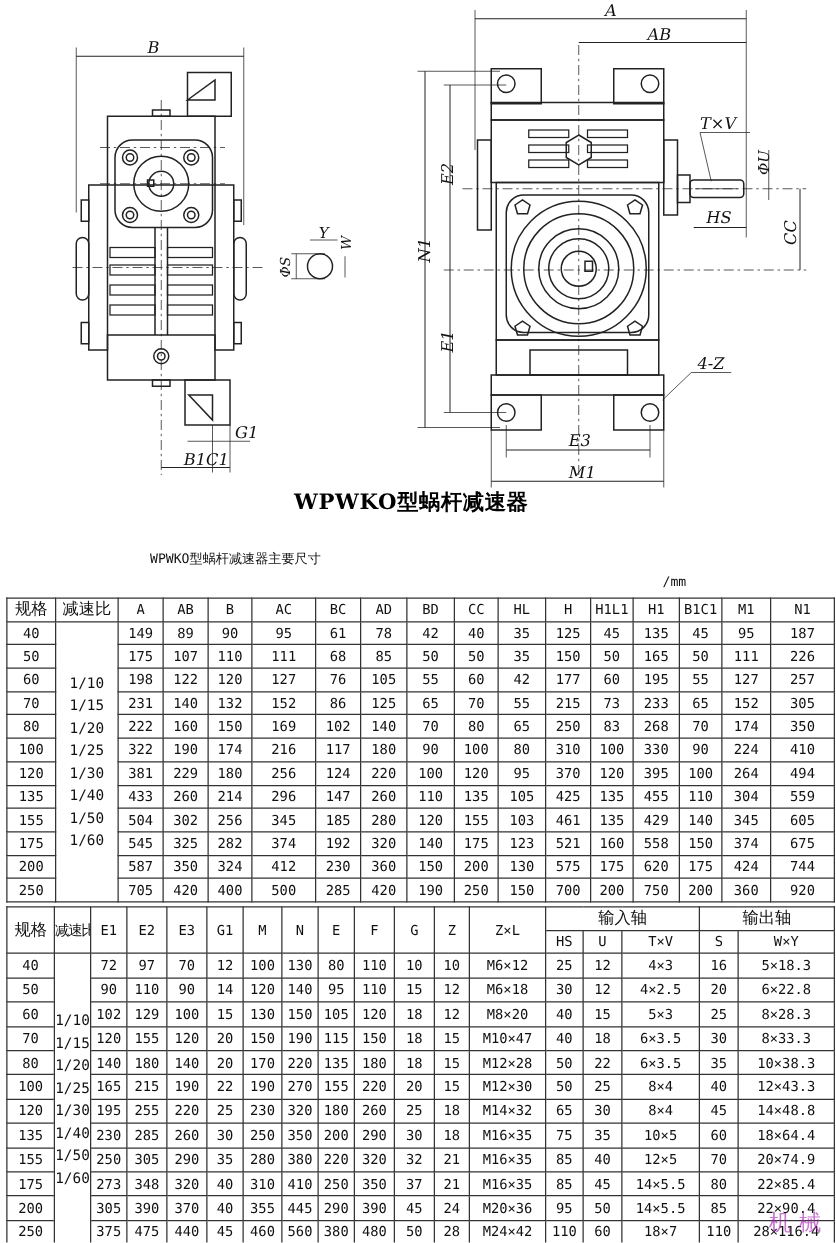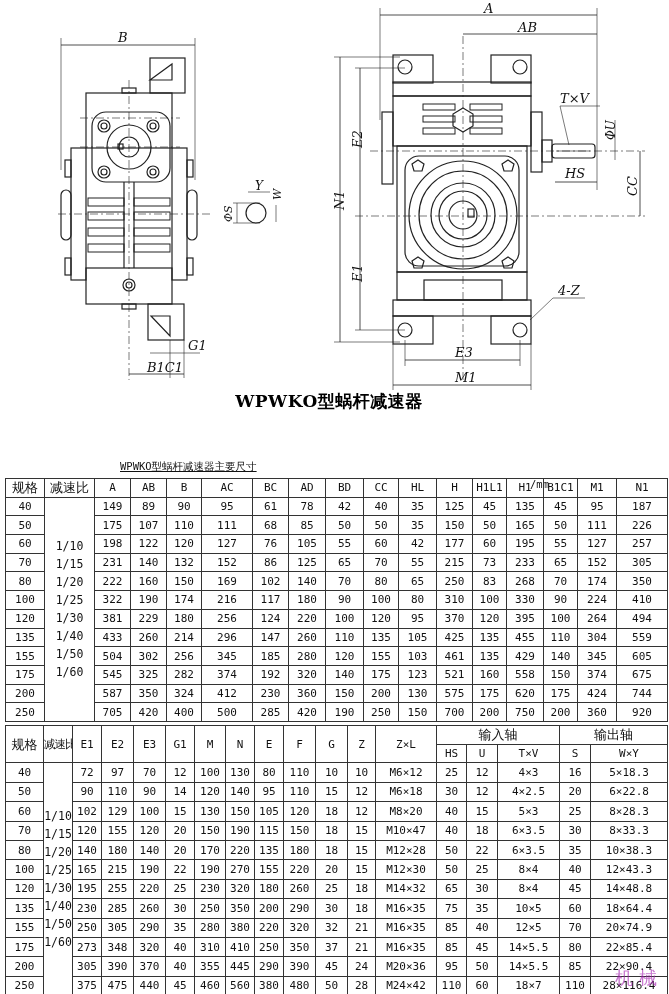--- a/index.html
+++ b/index.html
@@ -1,20 +1,20 @@
 <!DOCTYPE html>
 <html><head>
 <meta charset="utf-8">
 <style>
   html,body{margin:0;padding:0;background:#fff;}
   body{width:669px;height:994px;position:relative;overflow:hidden;font-family:"DejaVu Sans Mono","Liberation Mono",monospace;color:#111;}
   .drawing{position:absolute;left:0;top:0;width:669px;height:440px;}
   .caption{position:absolute;left:0;width:658px;top:390px;text-align:center;font-family:"DejaVu Serif","Liberation Serif",serif;font-weight:bold;font-size:17px;letter-spacing:0.5px;color:#000;}
-  .tbl-title{position:absolute;top:460px;left:120px;font-size:10.5px;text-decoration:underline;}
-  .tbl-unit{position:absolute;top:460px;left:530px;font-size:10.5px;margin-top:18px;}
+  .tbl-title{position:absolute;top:440px;left:120px;font-size:10.5px;}
+  .tbl-unit{position:absolute;top:460px;left:530px;font-size:10.5px;}
   table{border-collapse:collapse;position:absolute;left:5px;table-layout:fixed;}
   td,th{border:1.5px solid #333;padding:0;text-align:center;font-weight:normal;font-size:11px;height:17.7px;line-height:15px;white-space:nowrap;overflow:hidden;}
   th{font-size:11px;margin-top:38px;}
   th.cjk{font-family:"DejaVu Sans","Liberation Sans",sans-serif;font-size:13px;}
   td.ratio{border-top:1.5px solid #333;border-bottom:1.5px solid #333;vertical-align:middle;line-height:18px;font-size:11.5px;}
   .r-inner{display:inline-block;text-align:center;}
   #t1{top:478px;width:662px;}
   #t2{top:725px;width:662px;}
   #t2 td{height:18.4px;}
   .wm{position:absolute;right:6px;bottom:4px;color:#a21caf;font-family:"DejaVu Serif",serif;font-size:18px;opacity:.6;letter-spacing:6px;}

